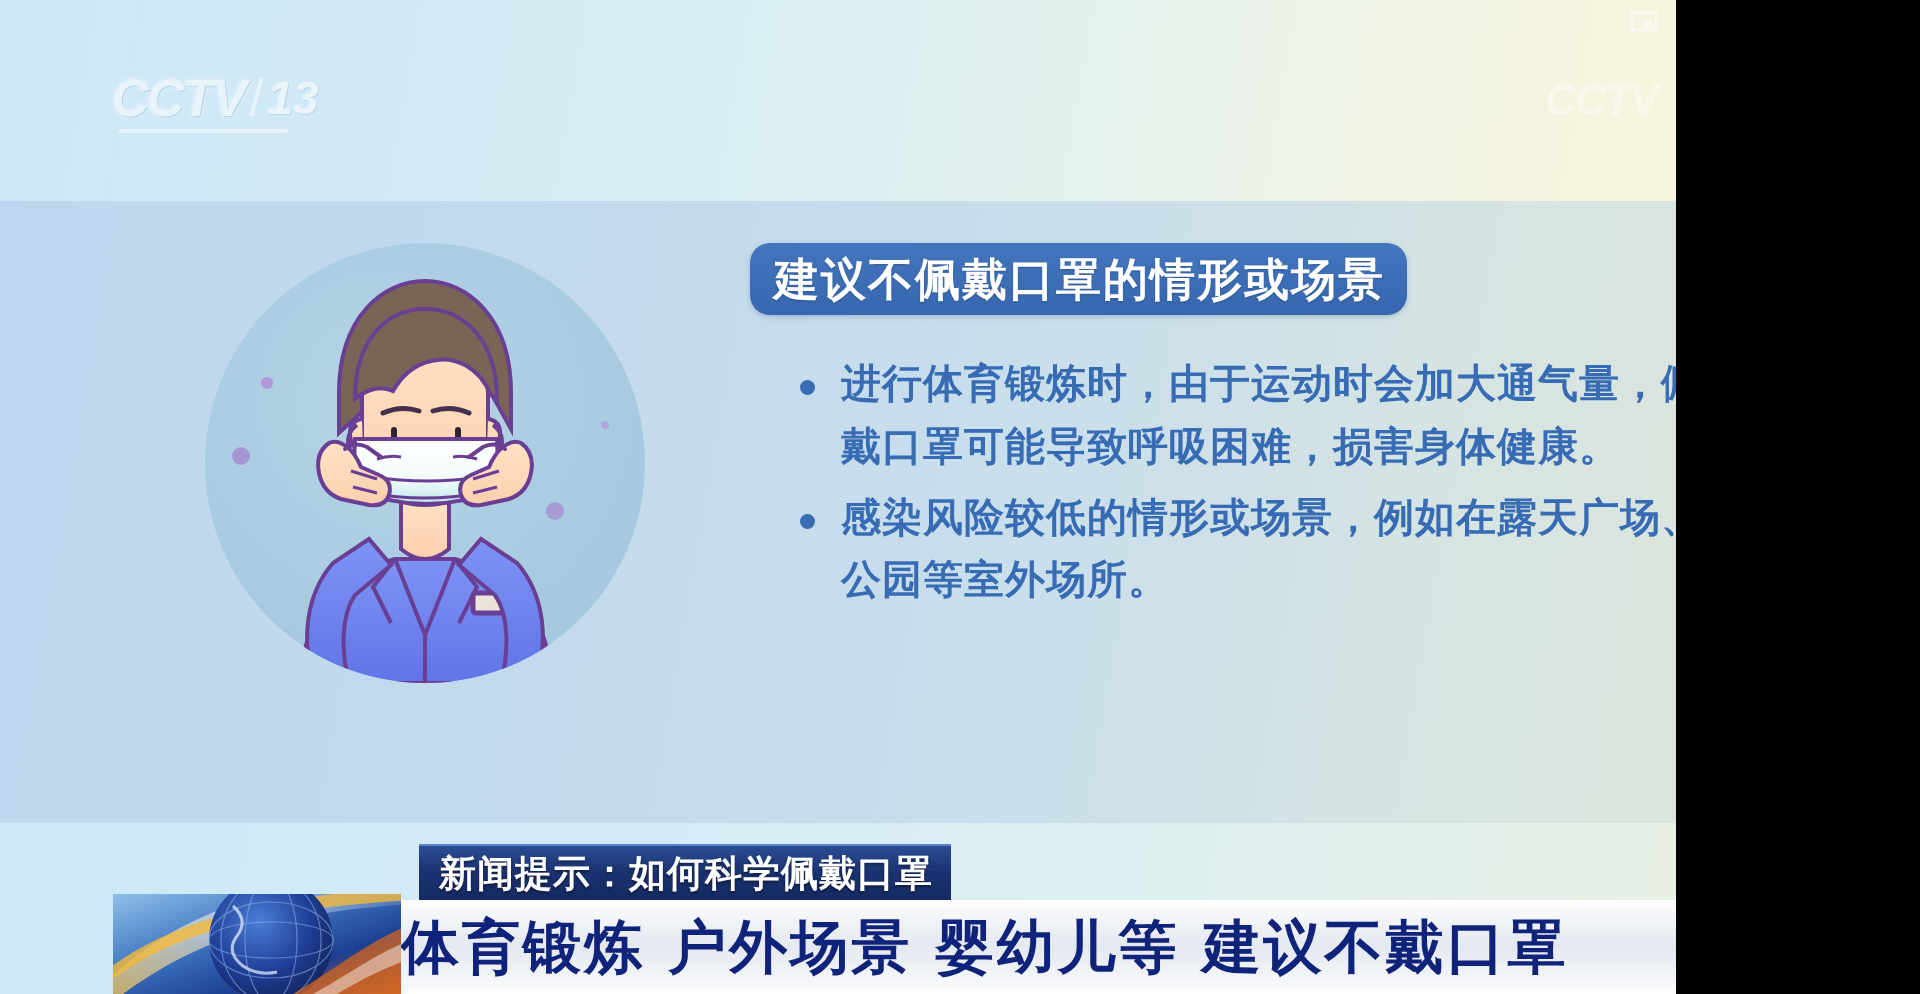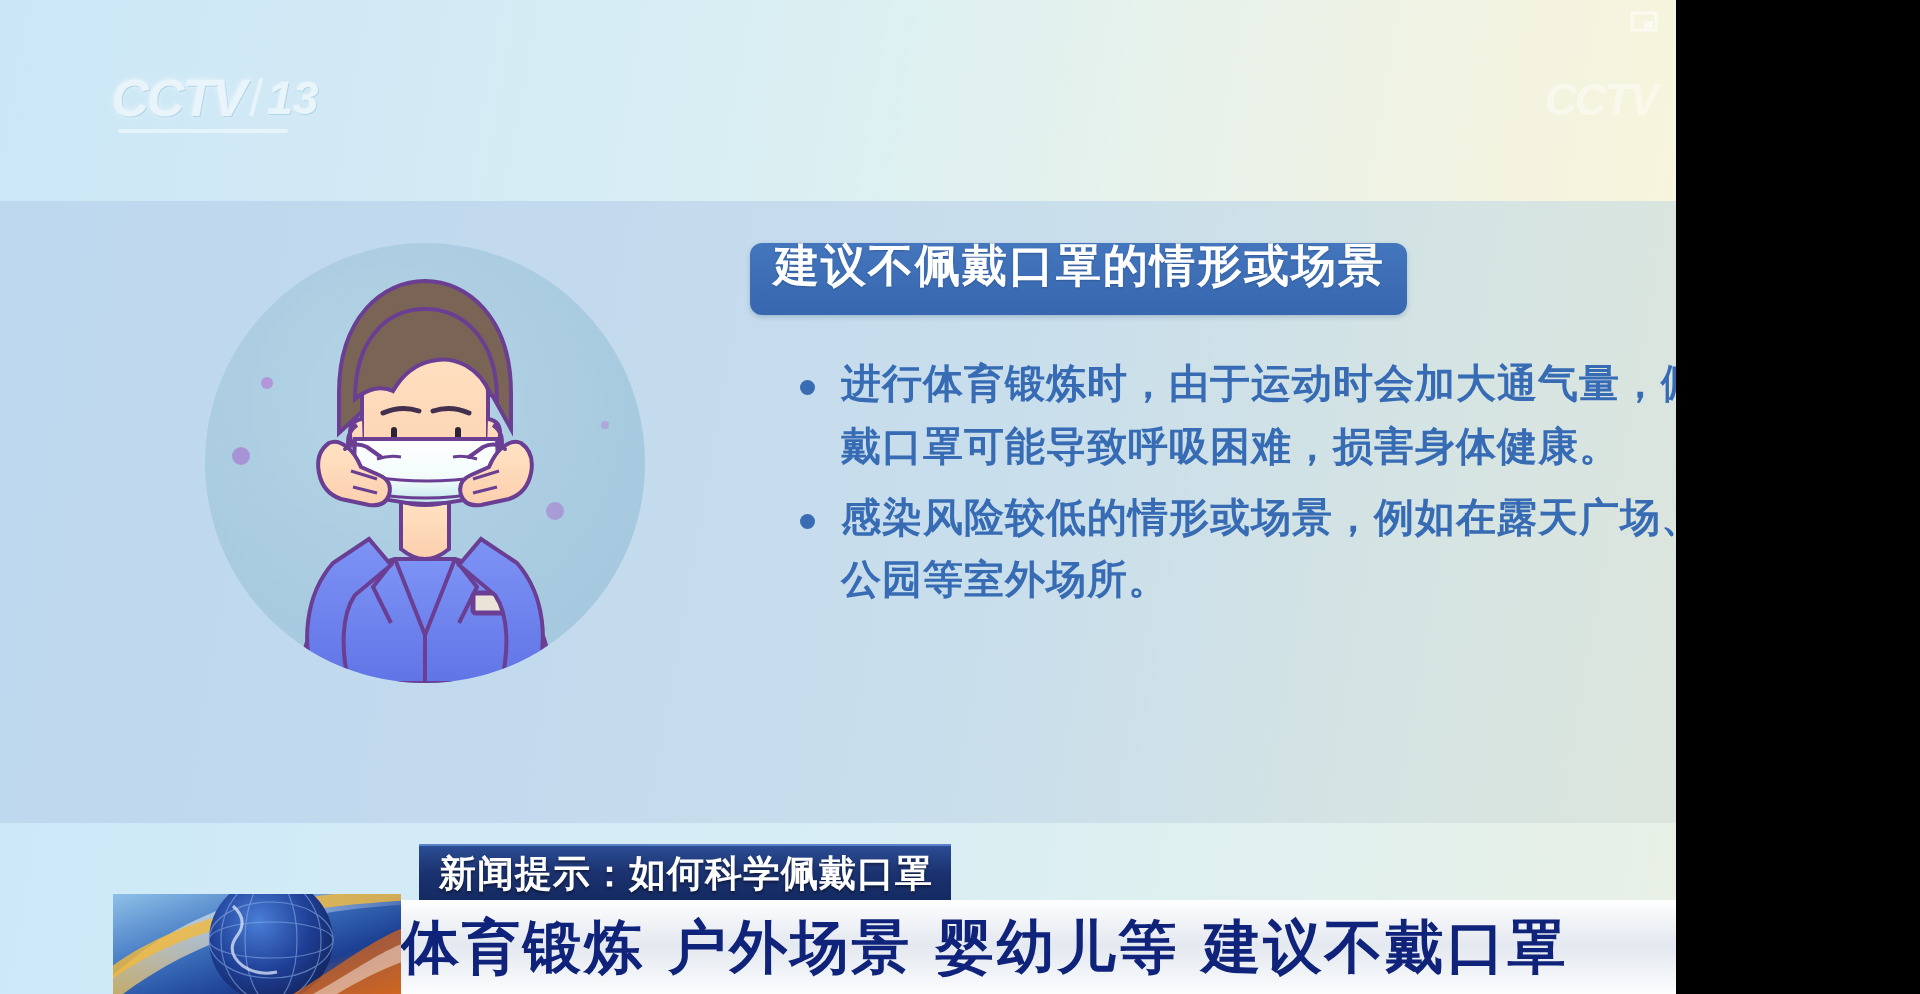--- a/index.html
+++ b/index.html
@@ -176,22 +176,23 @@
   }
   .illus-svg { position: absolute; inset: 0; }
 
   
   .title-banner {
     position: absolute;
     left: 750px; top: 243px;
     height: 72px;
     padding: 0 22px 0 24px;
     display: flex;
+    align-items: center;
     background: linear-gradient(180deg, #4476bd 0%, #3767ae 100%);
-    border-radius: 12px;
+    border-radius: 20px;
     box-shadow: 0 2px 5px rgba(40,70,120,0.25);
   }
   .title-banner-text {
     font-family: "DejaVu Sans", sans-serif;
     font-size: 45px;
     font-weight: bold;
     color: #ffffff;
     letter-spacing: 2px;
     white-space: nowrap;
     line-height: 1;

